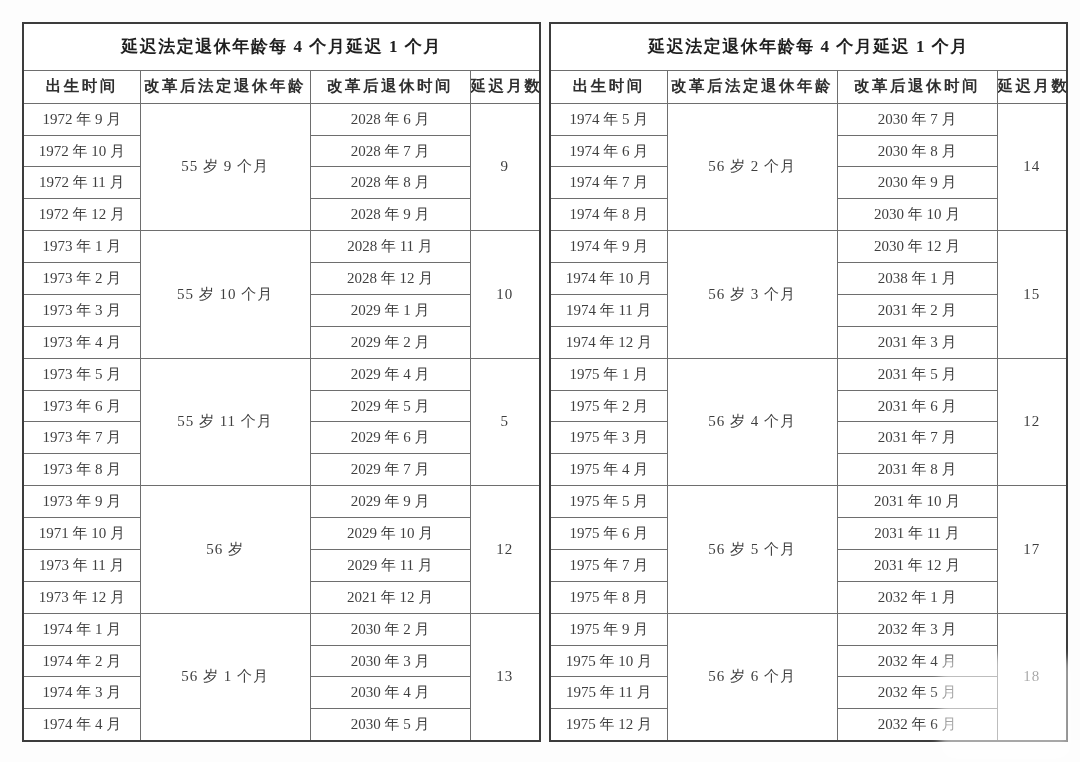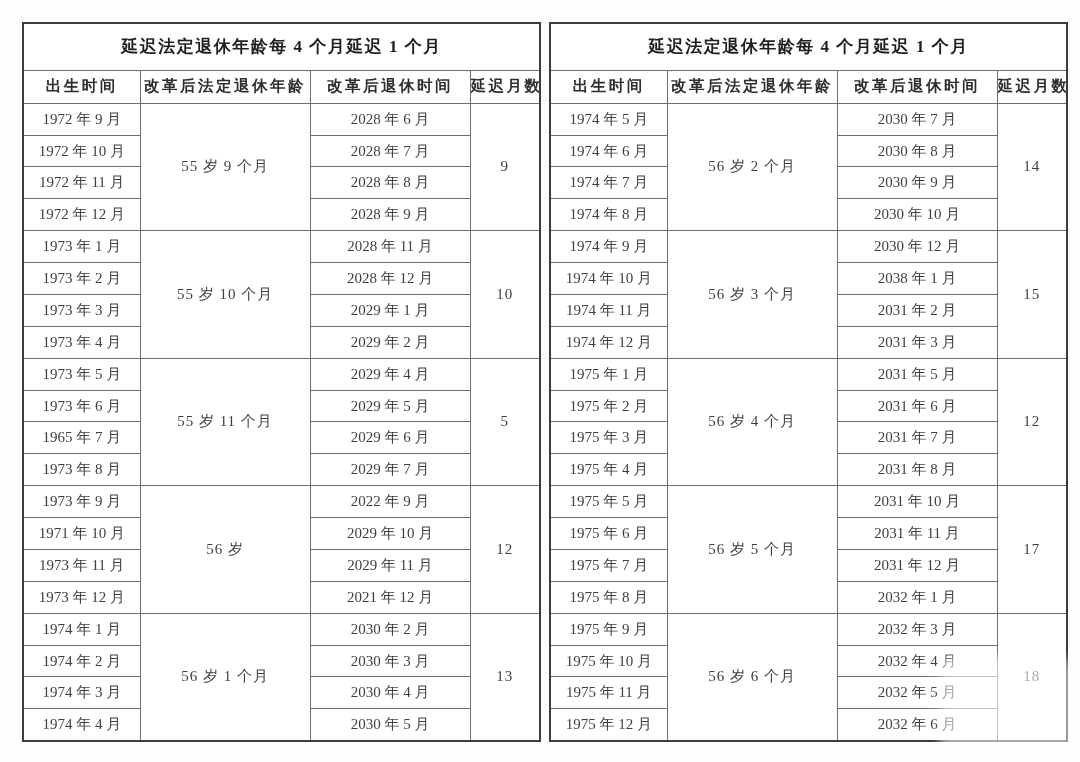--- a/index.html
+++ b/index.html
@@ -124,31 +124,31 @@
           <td>1973 年 5 月</td>
           <td rowspan="4" class="age-cell">55 岁 11 个月</td>
           <td>2029 年 4 月</td>
           <td rowspan="4" class="delay-cell">5</td>
         </tr>
         <tr class="data-row">
           <td>1973 年 6 月</td>
           <td>2029 年 5 月</td>
         </tr>
         <tr class="data-row">
-          <td>1965 年 7 月</td>
+          <td>1973 年 7 月</td>
           <td>2029 年 6 月</td>
         </tr>
         <tr class="data-row">
           <td>1973 年 8 月</td>
           <td>2029 年 7 月</td>
         </tr>
         <tr class="data-row">
           <td>1973 年 9 月</td>
           <td rowspan="4" class="age-cell">56 岁</td>
-          <td>2022 年 9 月</td>
+          <td>2029 年 9 月</td>
           <td rowspan="4" class="delay-cell">12</td>
         </tr>
         <tr class="data-row">
           <td>1971 年 10 月</td>
           <td>2029 年 10 月</td>
         </tr>
         <tr class="data-row">
           <td>1973 年 11 月</td>
           <td>2029 年 11 月</td>
         </tr>

